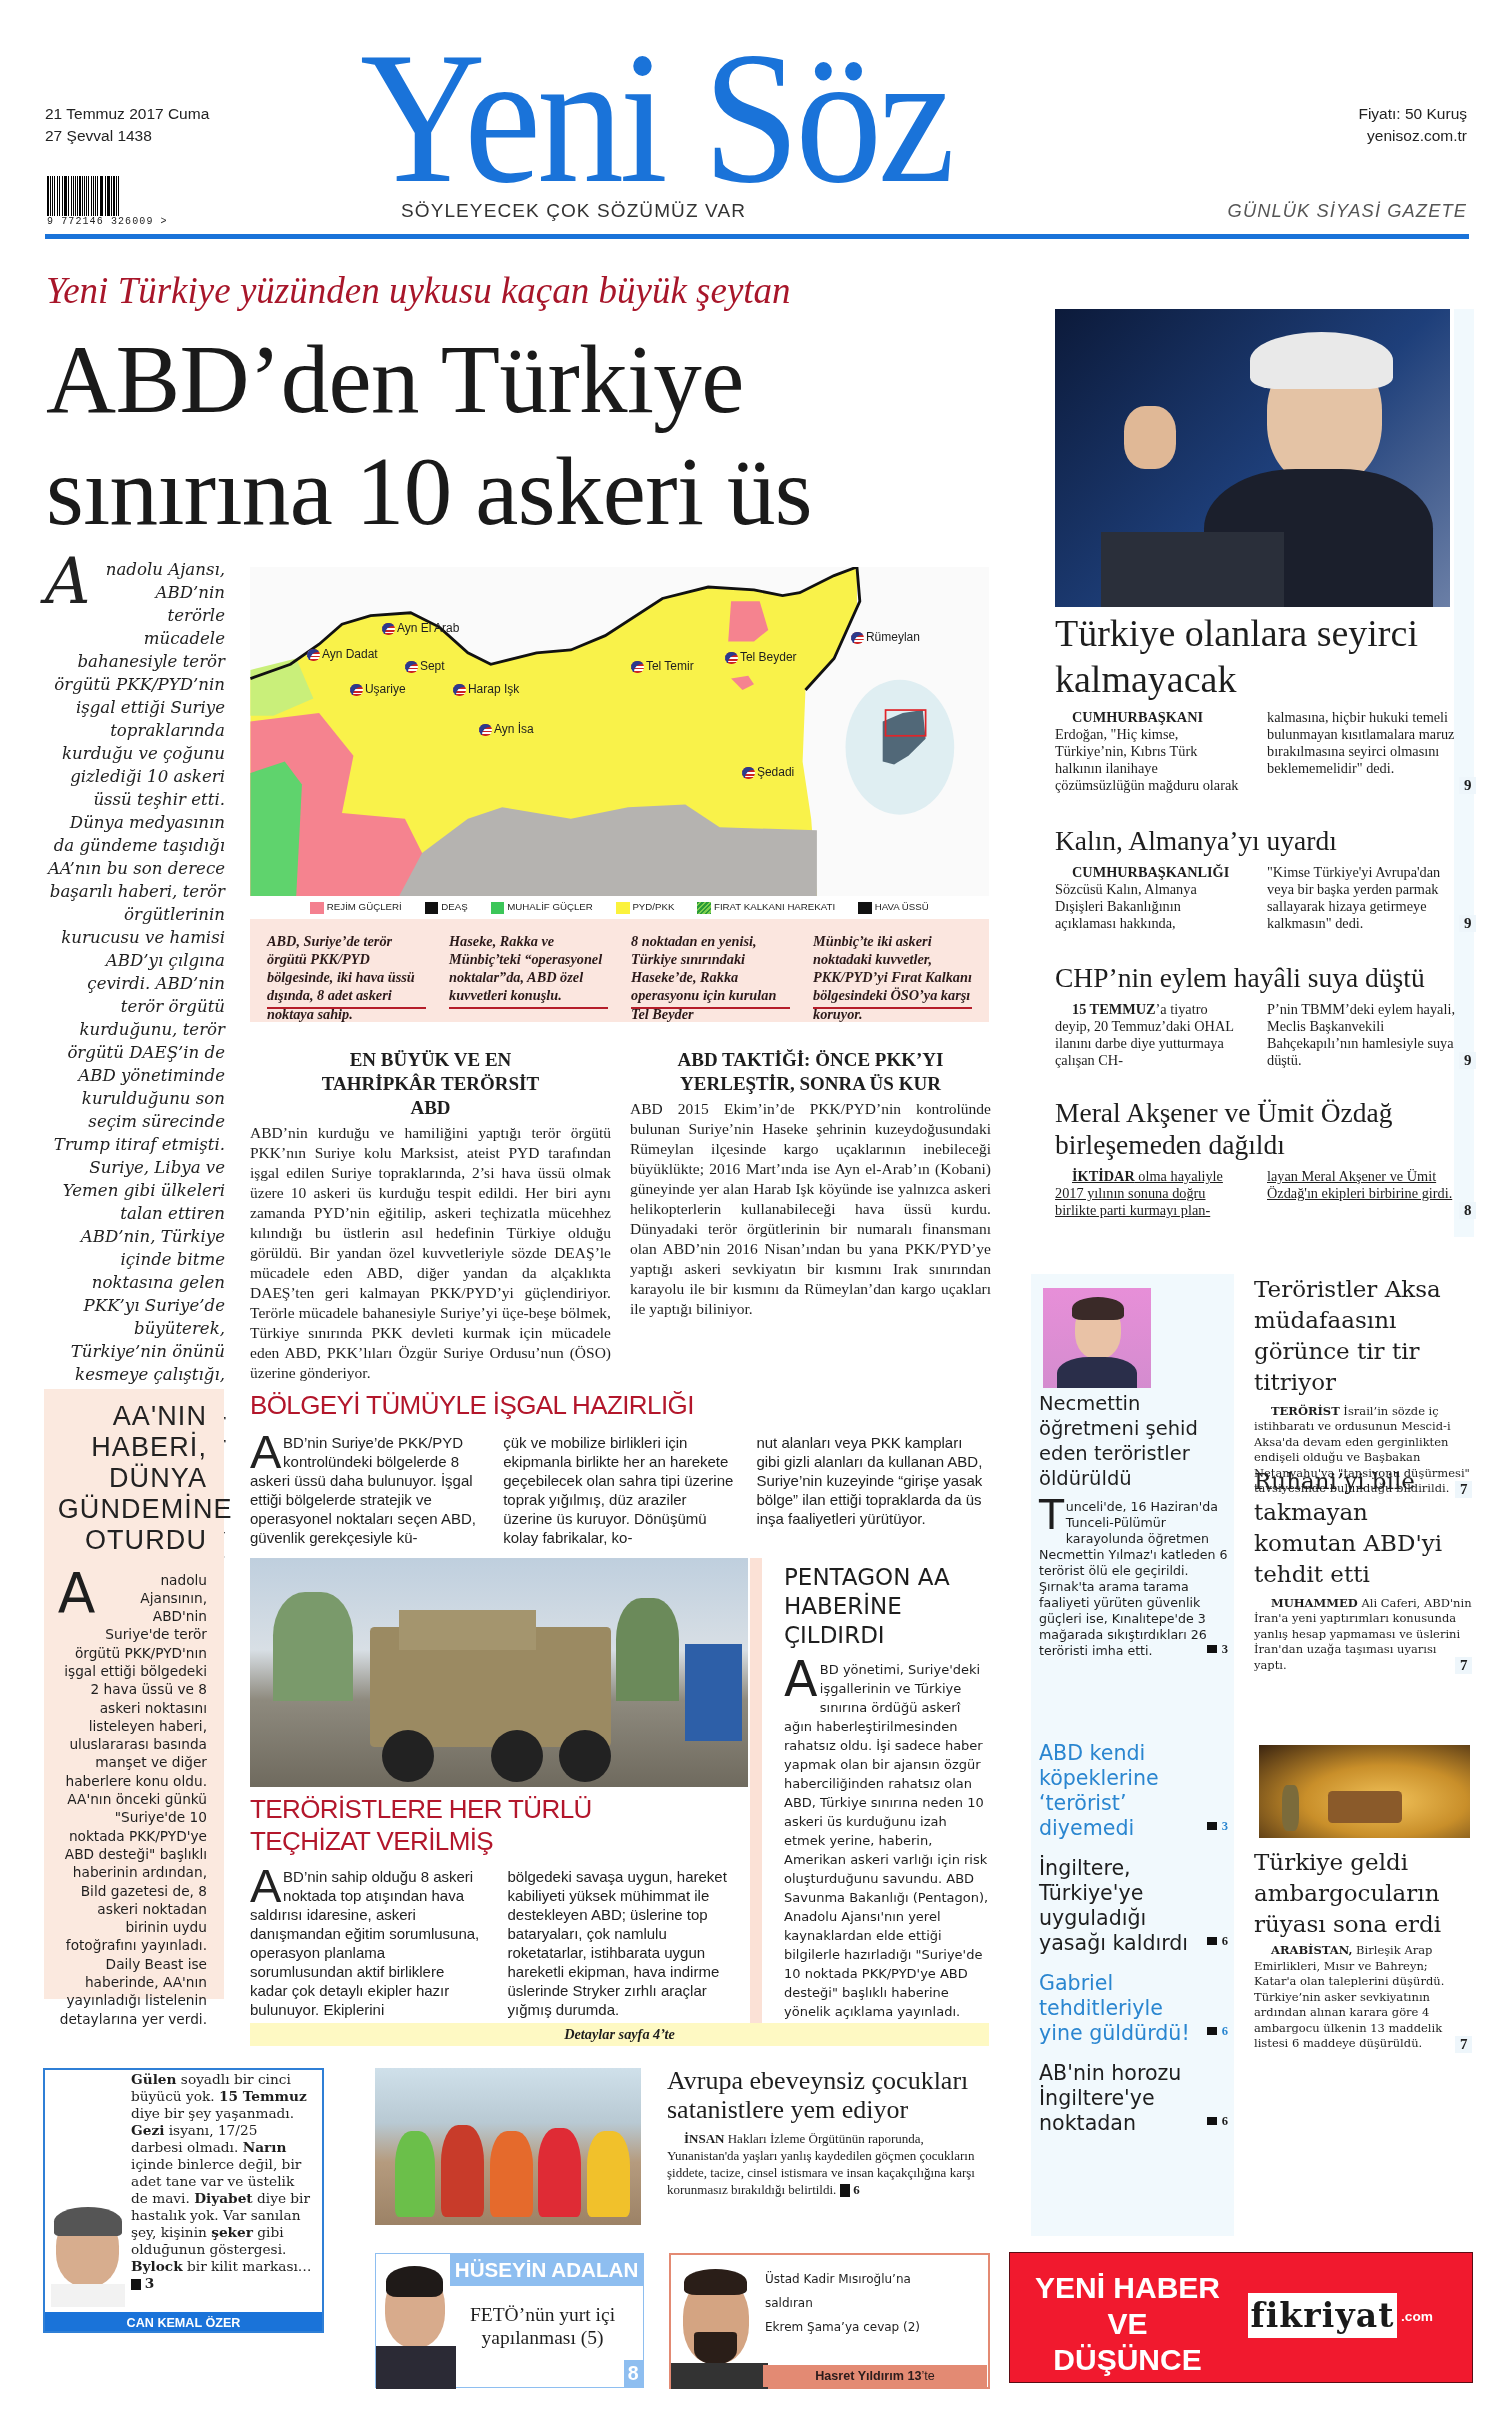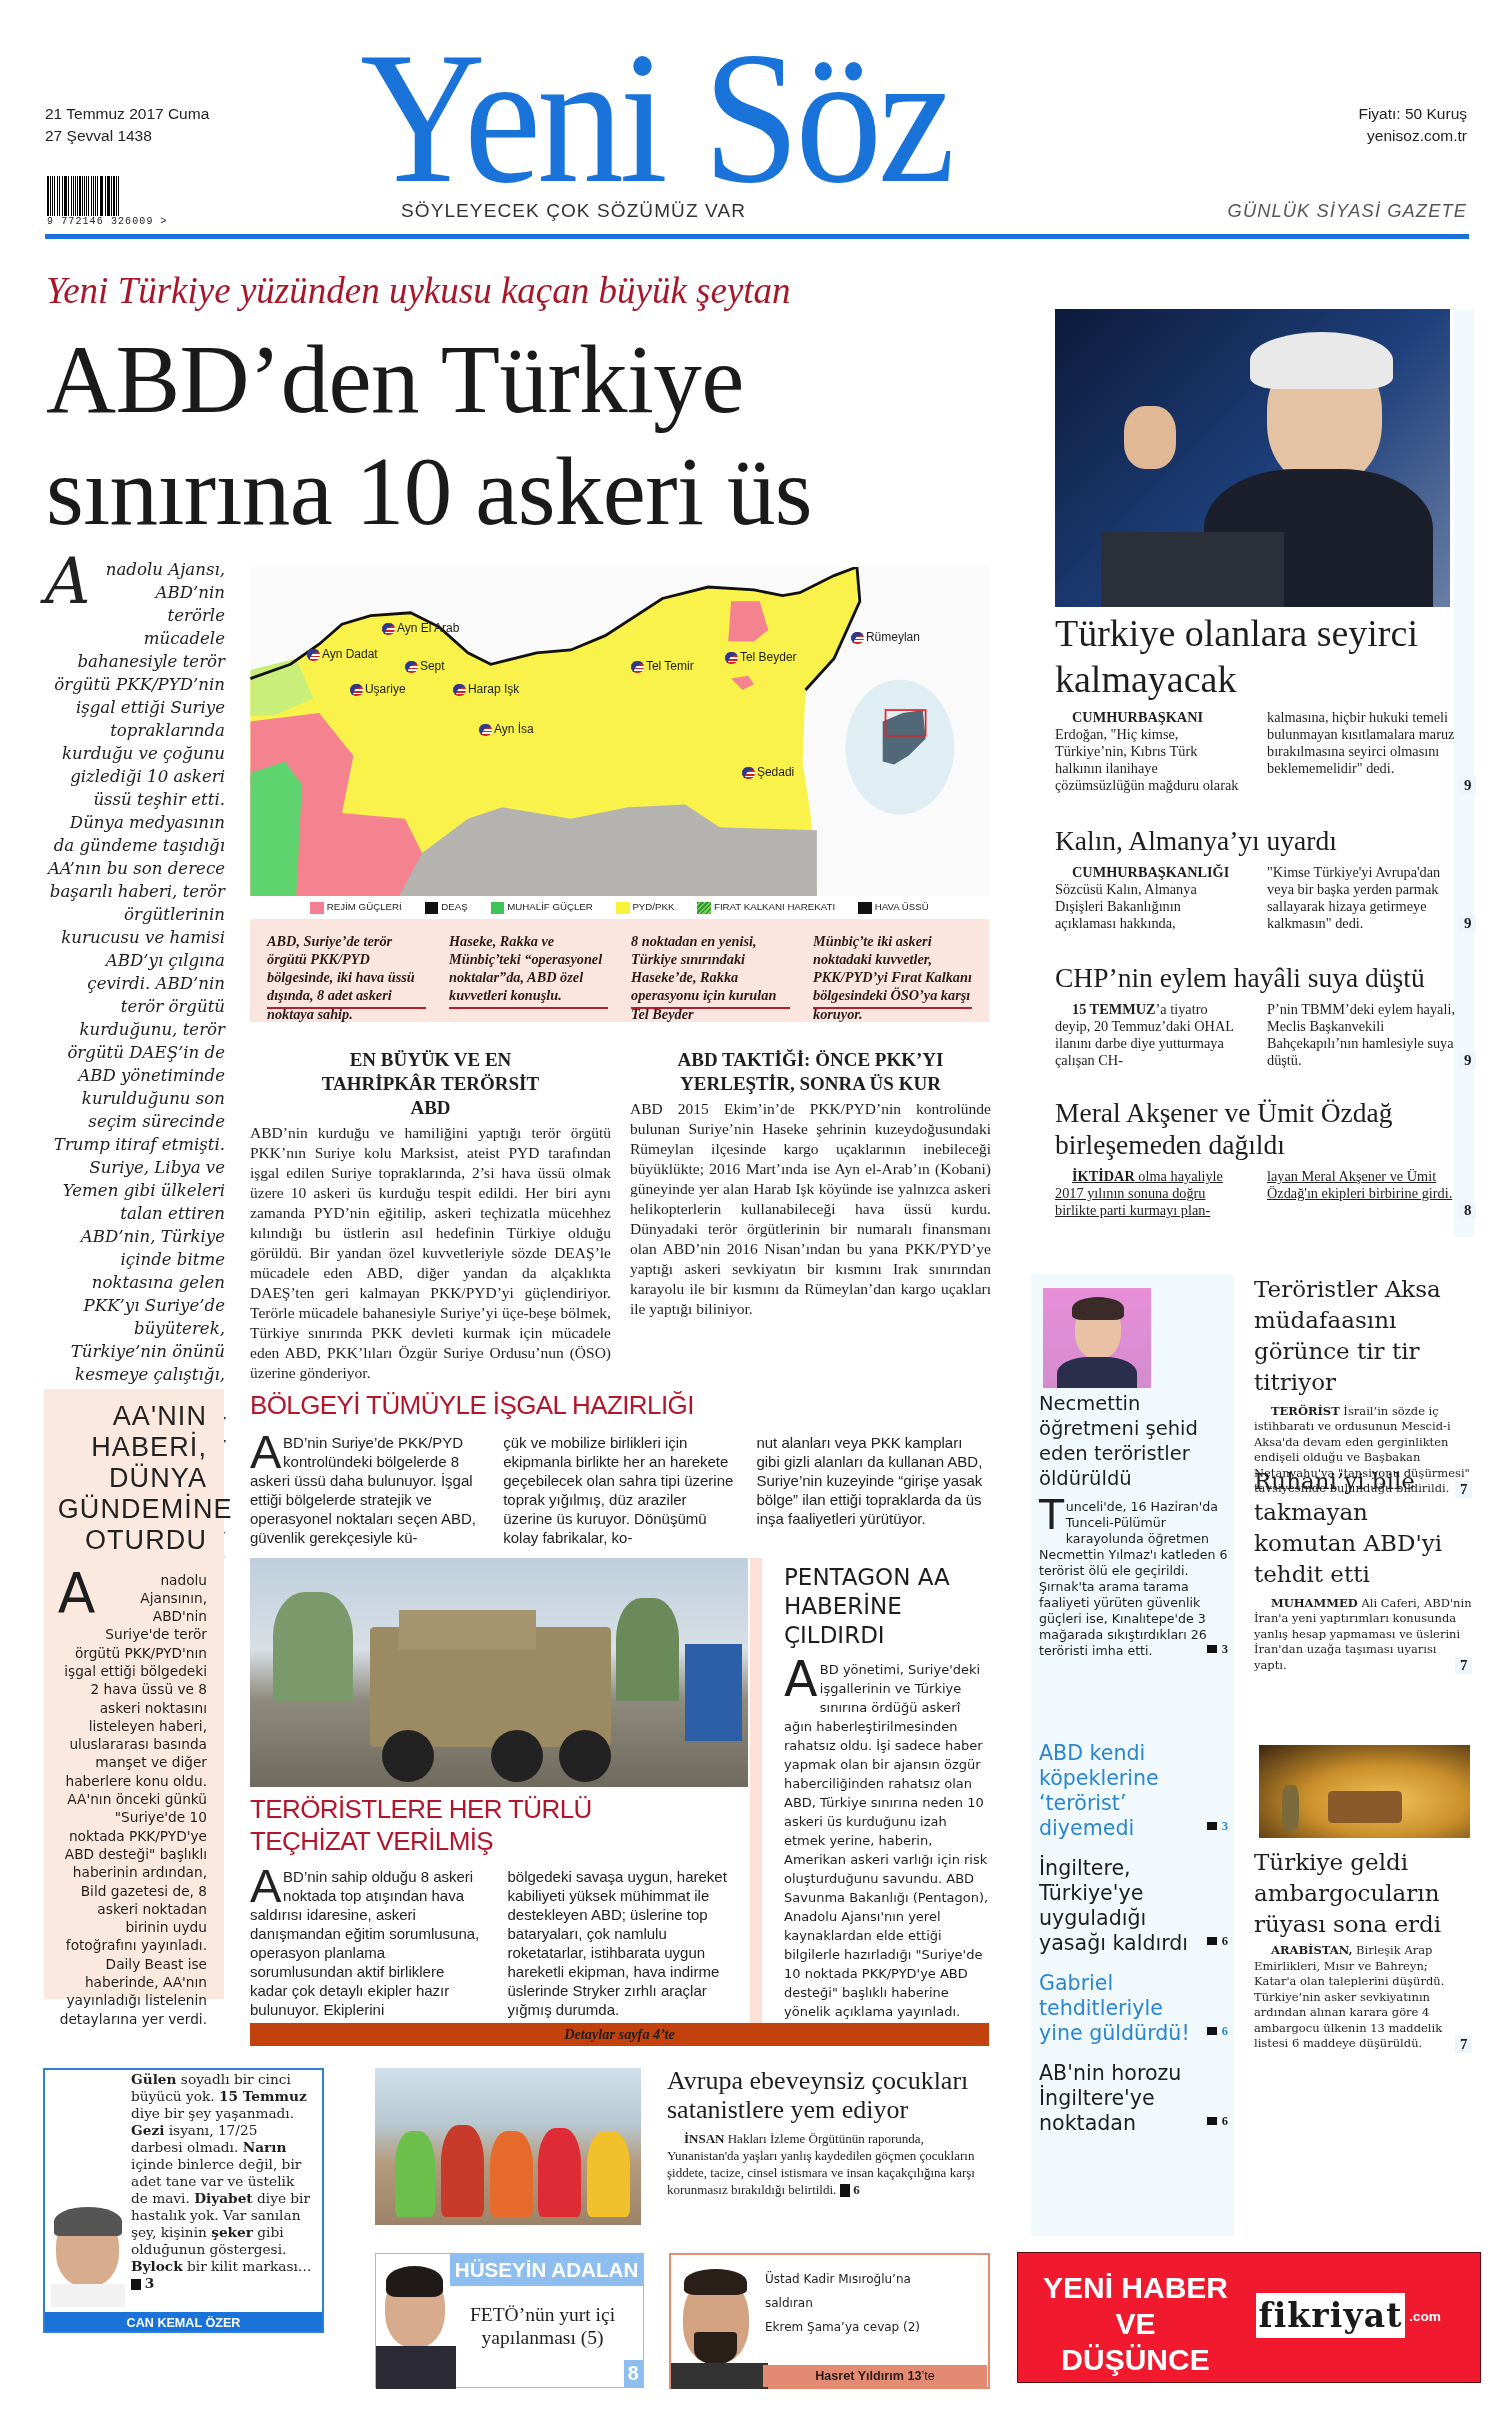--- a/index.html
+++ b/index.html
@@ -42,21 +42,21 @@
   .red-sec { font-family: "Liberation Sans", sans-serif; font-size: 26px; color: #b3162b; letter-spacing: -0.6px; line-height: 32px; }
   .sans-body { font-family: "Liberation Sans", sans-serif; font-size: 15px; line-height: 19px; color: #222; }
   .sans-body .cap { float: left; font-size: 47px; line-height: 38px; margin-right: 1.7px; }
   .cols3 { display: flex; gap: 20.6px; }
   .cols3 > div { flex: 1; }
 
   .pent-head { font-family: "DejaVu Sans", sans-serif; font-size: 23px; line-height: 29px; }
   .pent-body { font-family: "DejaVu Sans", sans-serif; font-size: 13px; line-height: 19px; }
   .pent-body .cap { float: left; font-size: 49px; line-height: 39px; margin-right: 2.3px; }
 
-  .detaylar { background: #c2410c; font-family: "Liberation Serif", serif; font-style: italic; font-weight: bold; font-size: 14.3px; text-align: center; }
+  .detaylar { background: #fef9c3; font-family: "Liberation Serif", serif; font-style: italic; font-weight: bold; font-size: 14.3px; text-align: center; }
 
   
   .r-head-big { font-family: "Liberation Serif", serif; font-size: 38px; line-height: 46px; }
   .r-head { font-family: "Liberation Serif", serif; font-size: 27.5px; line-height: 32px; }
   .r-body { font-family: "Liberation Serif", serif; font-size: 14.3px; line-height: 17px; }
   .r-body b { font-weight: bold; }
   .r-cols { display: flex; gap: 23px; }
   .r-cols > div { flex: 1; }
   .pnum { font-family: "Liberation Serif", serif; font-weight: bold; font-size: 15px; background: #eef6fb; padding: 0 4.6px; }
   .lightblue { background: #f1f9fd; }
@@ -391,21 +391,21 @@
   <div class="abs hy-title" style="left:94px;top:11.5px;width:220px;">
     <div>Üstad Kadir Mısıroğlu’na</div>
     <div>saldıran</div>
     <div>Ekrem Şama’ya cevap (2)</div>
   </div>
   <div class="abs hy-foot" style="left:92px;bottom:0;width:224px;height:22px;line-height:22px;">
     <span>Hasret Yıldırım</span> <span>13</span><span style="font-weight:normal;">’te</span>
   </div>
 </div>
 
-<div class="abs fk-box" style="left:1009px;top:2252px;width:464px;height:131px;border:0.6px solid #5a0c14;margin-left:8px;">
+<div class="abs fk-box" style="left:1009px;top:2252px;width:464px;height:131px;border:0.6px solid #5a0c14;">
   <div class="abs fk-text" style="left:20px;top:17px;width:195px;">
     <div>YENİ HABER</div>
     <div>VE DÜŞÜNCE</div>
     <div>PORTALI</div>
   </div>
   <div class="abs fk-logo" style="left:238px;top:40px;width:149px;height:45px;line-height:45px;">fikriyat</div>
   <div class="abs fk-com" style="left:391px;top:56px;">.com</div>
 </div>
 
 

